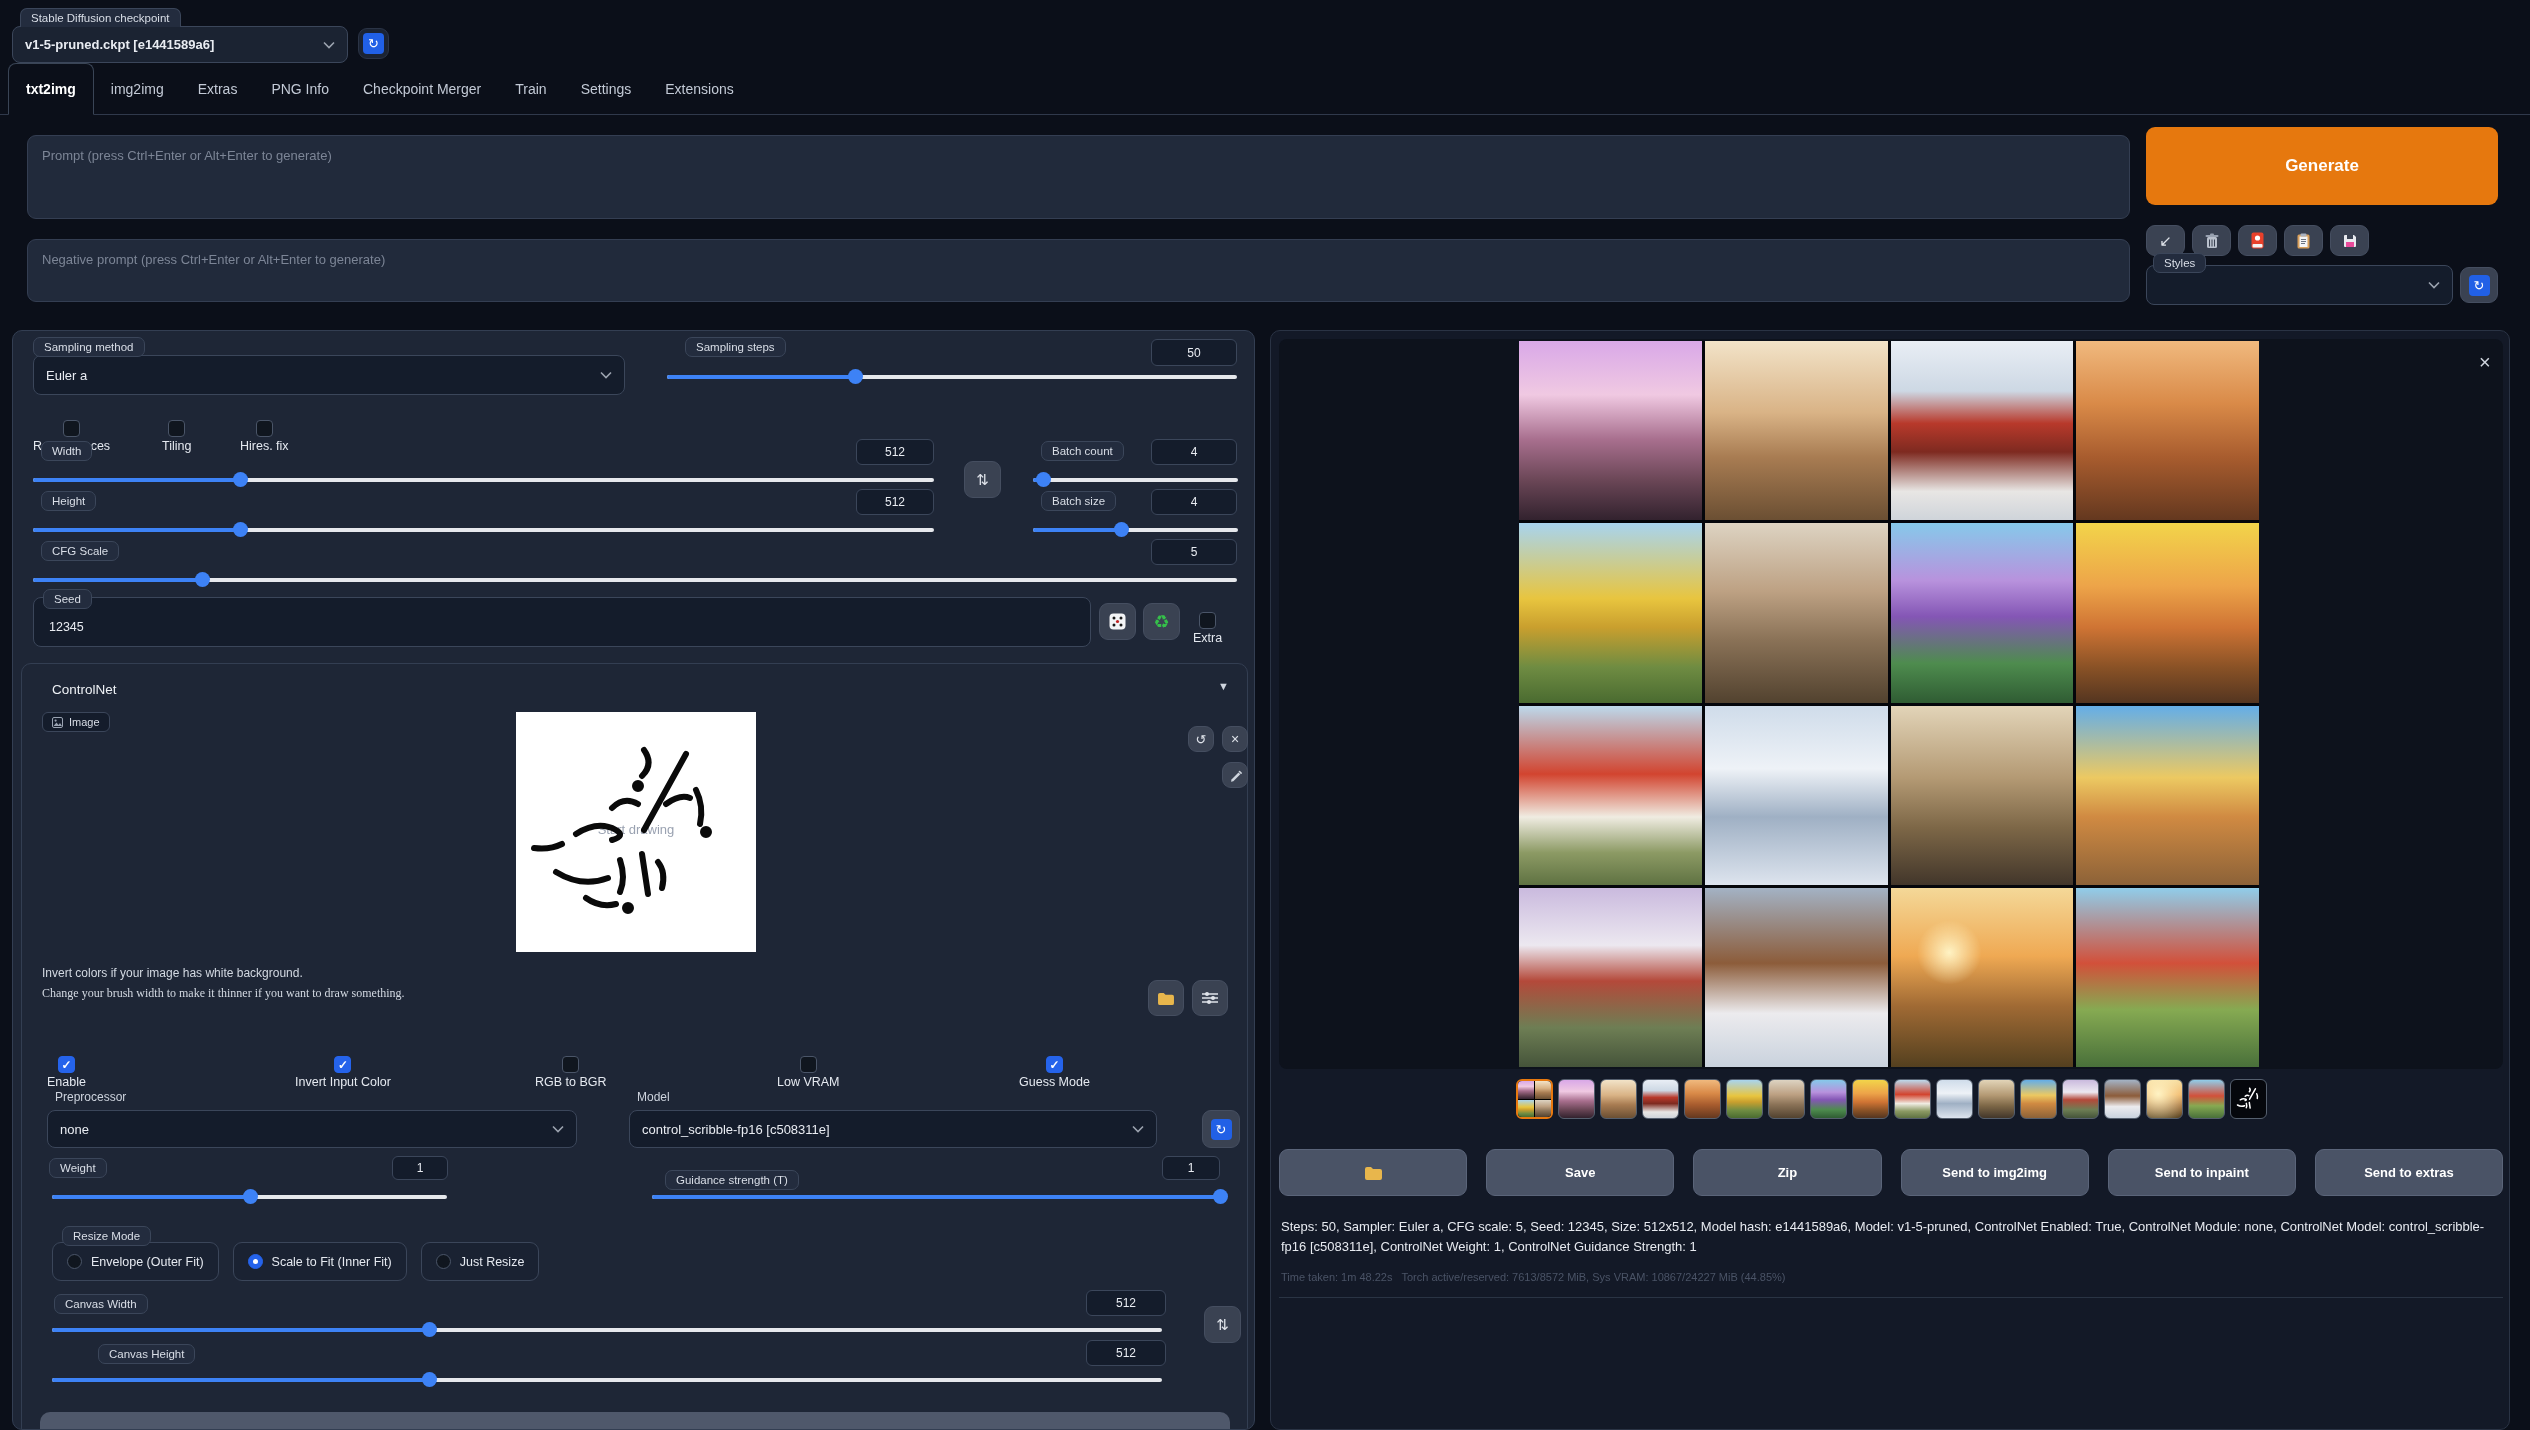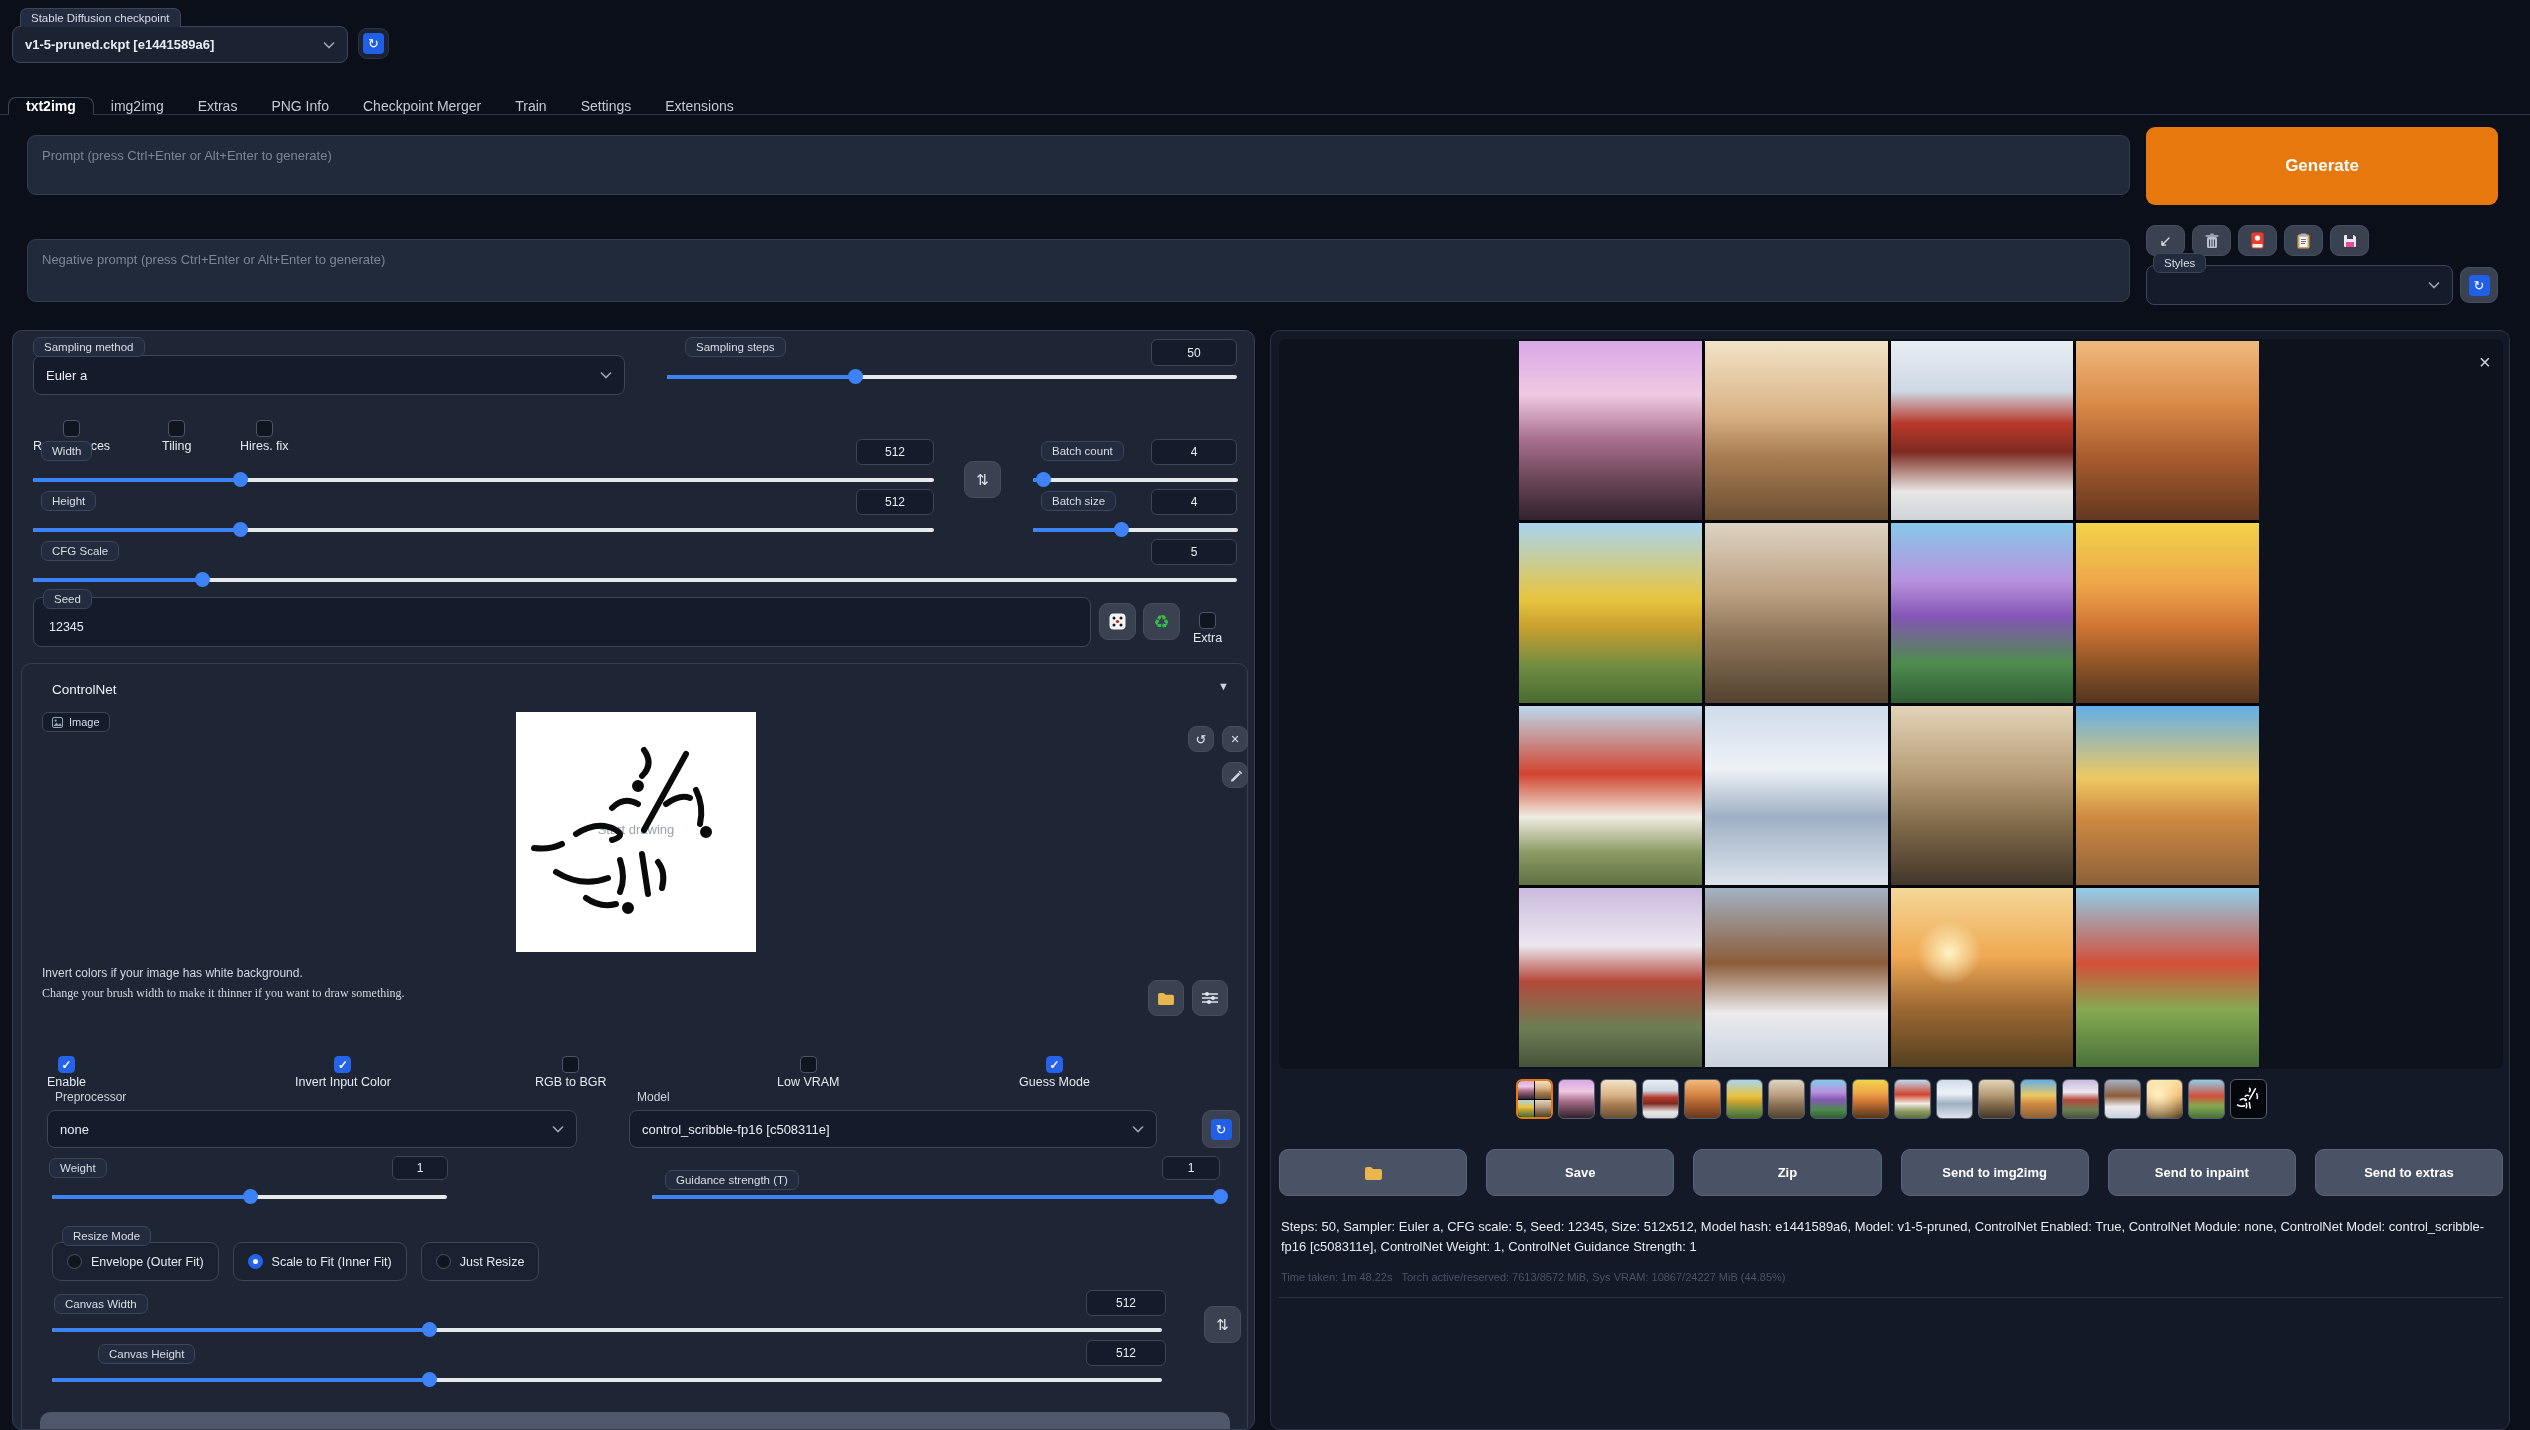--- a/index.html
+++ b/index.html
@@ -40,21 +40,21 @@
     box-sizing:border-box;cursor:pointer;font-size:15px;
   }
   .bluesq{width:21px;height:21px;border-radius:4px;background:#2160e6;color:#fff;
     display:flex;align-items:center;justify-content:center;font-size:13px;}
   .panel{position:absolute;background:#1e2636;border:1px solid #333e52;border-radius:10px;box-sizing:border-box;padding-left:16px;}
   
   .ckpt-chip{left:20px;top:8px;border-bottom-left-radius:0;border-bottom-right-radius:0;border-bottom:none;background:#232c3e;}
   .ckpt-dd{left:12px;top:26px;width:336px;height:37px;background:#1b2332;font-weight:bold;}
   .tabbar{position:absolute;left:0;top:74px;width:2530px;height:41px;border-bottom:1px solid #30394b;
     display:flex;align-items:flex-end;padding-left:8px;box-sizing:border-box;}
-  .tab{padding:0 17px;font-size:14px;color:#c3cad6;cursor:pointer;white-space:nowrap;}
+  .tab{padding:17px 17px;font-size:14px;color:#c3cad6;cursor:pointer;white-space:nowrap;}
   .tab.active{
     color:#fff;font-weight:bold;border:1px solid #3a4556;border-bottom:1px solid #0b0f19;
     border-radius:8px 8px 0 0;background:#0b0f19;margin-bottom:-1px;
   }
   
   textarea.prompt{
     position:absolute;background:#212a3b;border:1px solid #343e52;border-radius:9px;
     color:#e9ecf2;font-family:"Liberation Sans",sans-serif;font-size:13px;
     padding:12px 14px;resize:none;outline:none;box-sizing:border-box;
   }
@@ -117,21 +117,21 @@
   <div class="tab active">txt2img</div>
   <div class="tab">img2img</div>
   <div class="tab">Extras</div>
   <div class="tab">PNG Info</div>
   <div class="tab">Checkpoint Merger</div>
   <div class="tab">Train</div>
   <div class="tab">Settings</div>
   <div class="tab">Extensions</div>
 </div>
 
-<textarea class="prompt" style="left: 27px; top: 135px; width: 2103px; height: 60px;" placeholder="Prompt (press Ctrl+Enter or Alt+Enter to generate)"></textarea>
+<textarea class="prompt" style="left: 27px; top: 135px; width: 2103px; height: 84px;" placeholder="Prompt (press Ctrl+Enter or Alt+Enter to generate)"></textarea>
 <textarea class="prompt" style="left: 27px; top: 239px; width: 2103px; height: 63px;" placeholder="Negative prompt (press Ctrl+Enter or Alt+Enter to generate)"></textarea>
 
 <button class="generate-btn">Generate</button>
 
 <div class="sqbtn minibtn" style="left:2146px;top:225px;">
   <span class="icon">↙</span>
 </div>
 <div class="sqbtn minibtn" style="left:2192px;top:225px;">
   <svg width="14" height="16" viewBox="0 0 14 16">
     <rect x="2" y="4" width="10" height="11" rx="1.5" fill="#b9c0cc"></rect>

